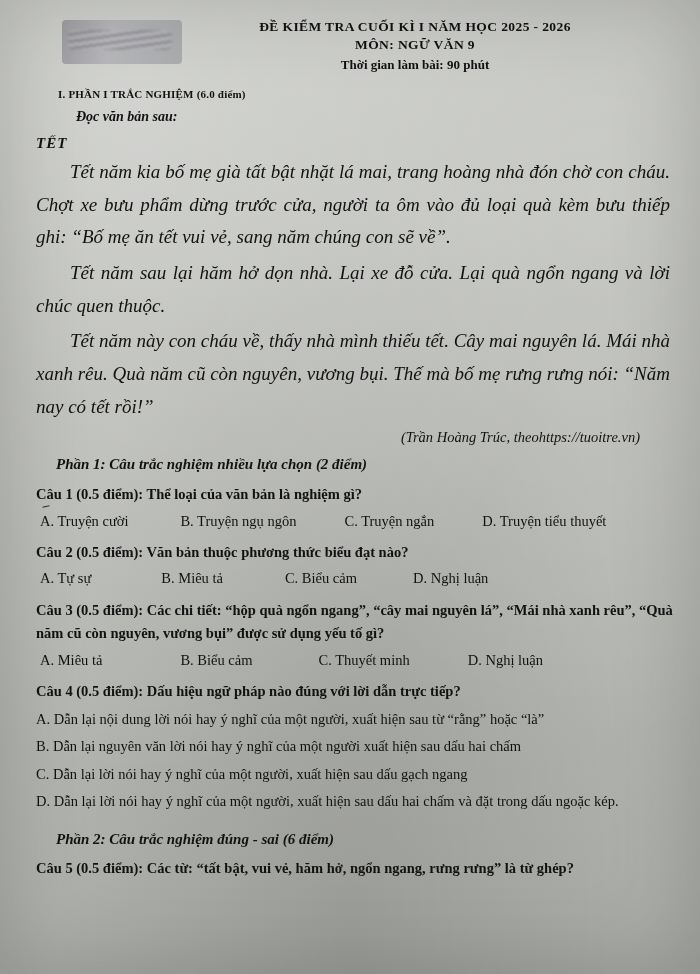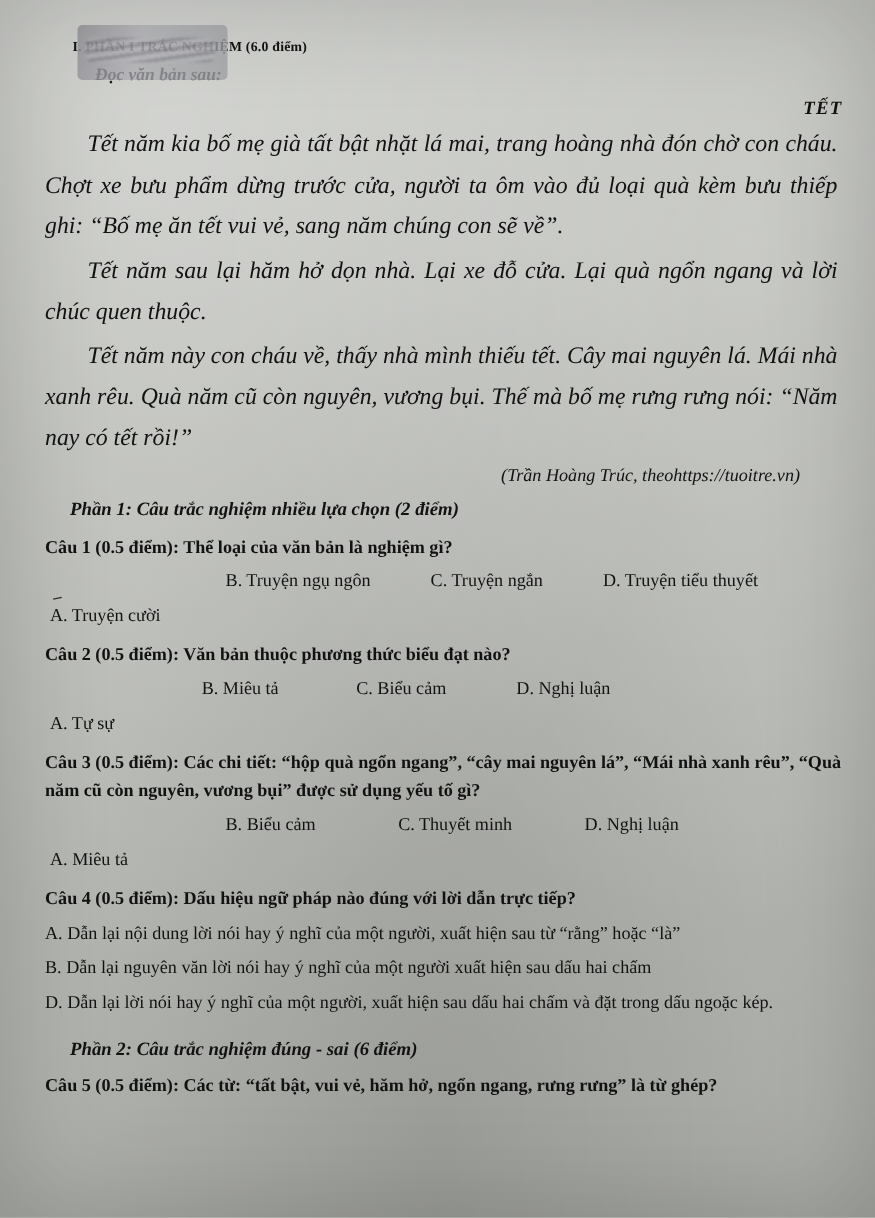--- a/index.html
+++ b/index.html
@@ -101,21 +101,21 @@
   .instr {
     font-style: italic;
     font-weight: bold;
     font-size: 14px;
     margin: 9px 0 0 40px;
   }
   .story-title {
     font-style: italic;
     font-weight: bold;
     font-size: 15px;
-    text-align: right;
+    text-align: left;
     margin: 10px 0 4px 0;
     letter-spacing: 1px;
   }
   .para {
     font-style: italic;
     font-size: 19px;
     line-height: 1.72;
     text-align: justify;
     margin: 3px 4px 0 0;
     text-indent: 34px;
@@ -140,21 +140,21 @@
   .q b {
     font-weight: bold;
   }
   .opts {
     font-size: 14.5px;
     margin: 4px 0 0 0;
     display: flex;
     line-height: 1.5;
   }
   .opts span { white-space: nowrap; }
-  .o1 { margin-left: 4px; margin-top: 28px; }
+  .o1 { margin-left: 4px; }
   .ans {
     font-size: 14.5px;
     line-height: 1.62;
     margin: 4px 0 0 0;
   }
   
   .tick {
     position: relative;
   }
   .tick:before {
@@ -174,20 +174,25 @@
 </style>
 </head>
 <body>
 
 <div class="paper"></div>
 
 <div class="sheet">
 
   <div class="redaction"></div>
 
+  <div class="header">
+    <div class="hdr-line1">ĐỀ KIỂM TRA CUỐI KÌ I NĂM HỌC 2025 - 2026</div>
+    <div class="hdr-line2">MÔN: NGỮ VĂN 9</div>
+    <div class="hdr-line3">Thời gian làm bài: 90 phút</div>
+  </div>
 
   <div class="sec-title">
     <span>I. PHẦN I TRẮC NGHIỆM</span>
     <span class="normal">(6.0 điểm)</span>
   </div>
 
   <div class="instr">Đọc văn bản sau:</div>
 
   <div class="story-title">TẾT</div>
 
@@ -231,20 +236,21 @@
     <span style="margin-left:66px">C. Thuyết minh</span>
     <span style="margin-left:58px">D. Nghị luận</span>
   </div>
 
   <div class="q">
     <b>Câu 4 (0.5 điểm): </b>
     <b>Dấu hiệu ngữ pháp nào đúng với lời dẫn trực tiếp?</b>
   </div>
   <div class="ans">A. Dẫn lại nội dung lời nói hay ý nghĩ của một người, xuất hiện sau từ “rằng” hoặc “là”</div>
   <div class="ans">B. Dẫn lại nguyên văn lời nói hay ý nghĩ của một người xuất hiện sau dấu hai chấm</div>
+  <div class="ans">C. Dẫn lại lời nói hay ý nghĩ của một người, xuất hiện sau dấu gạch ngang</div>
   <div class="ans">D. Dẫn lại lời nói hay ý nghĩ của một người, xuất hiện sau dấu hai chấm và đặt trong dấu ngoặc kép.</div>
 
   <div class="part-head" style="margin-top:18px">Phần 2: Câu trắc nghiệm đúng - sai  (6 điểm)</div>
 
   <div class="q">
     <b>Câu 5 (0.5 điểm): </b>
     <b>Các từ: “tất bật, vui vẻ, hăm hở, ngổn ngang, rưng rưng” là từ ghép?</b>
   </div>
 
 </div>

